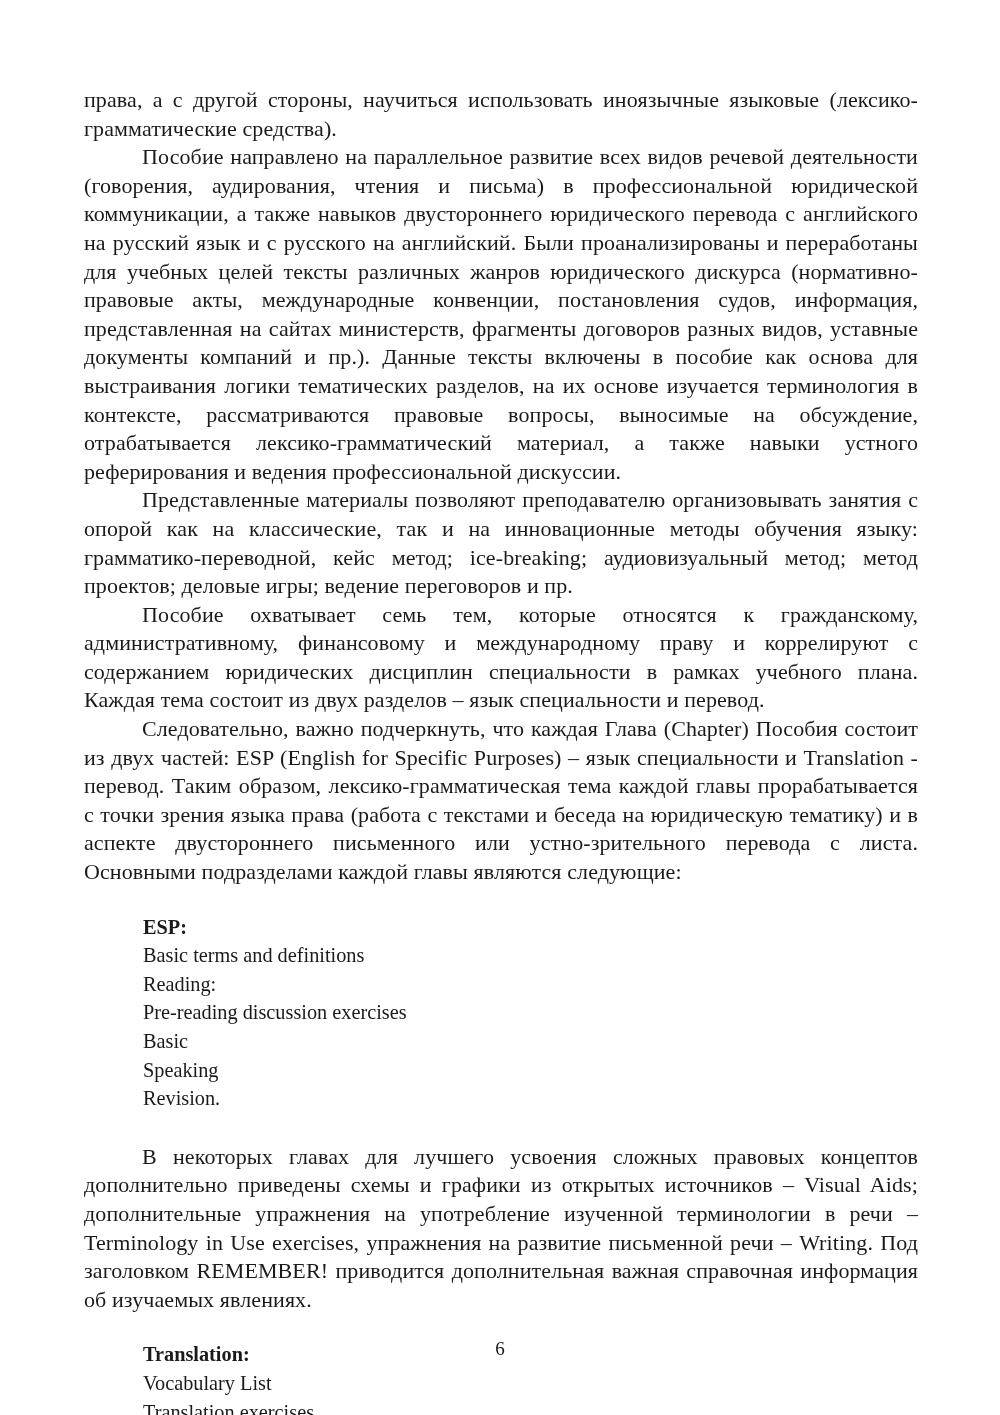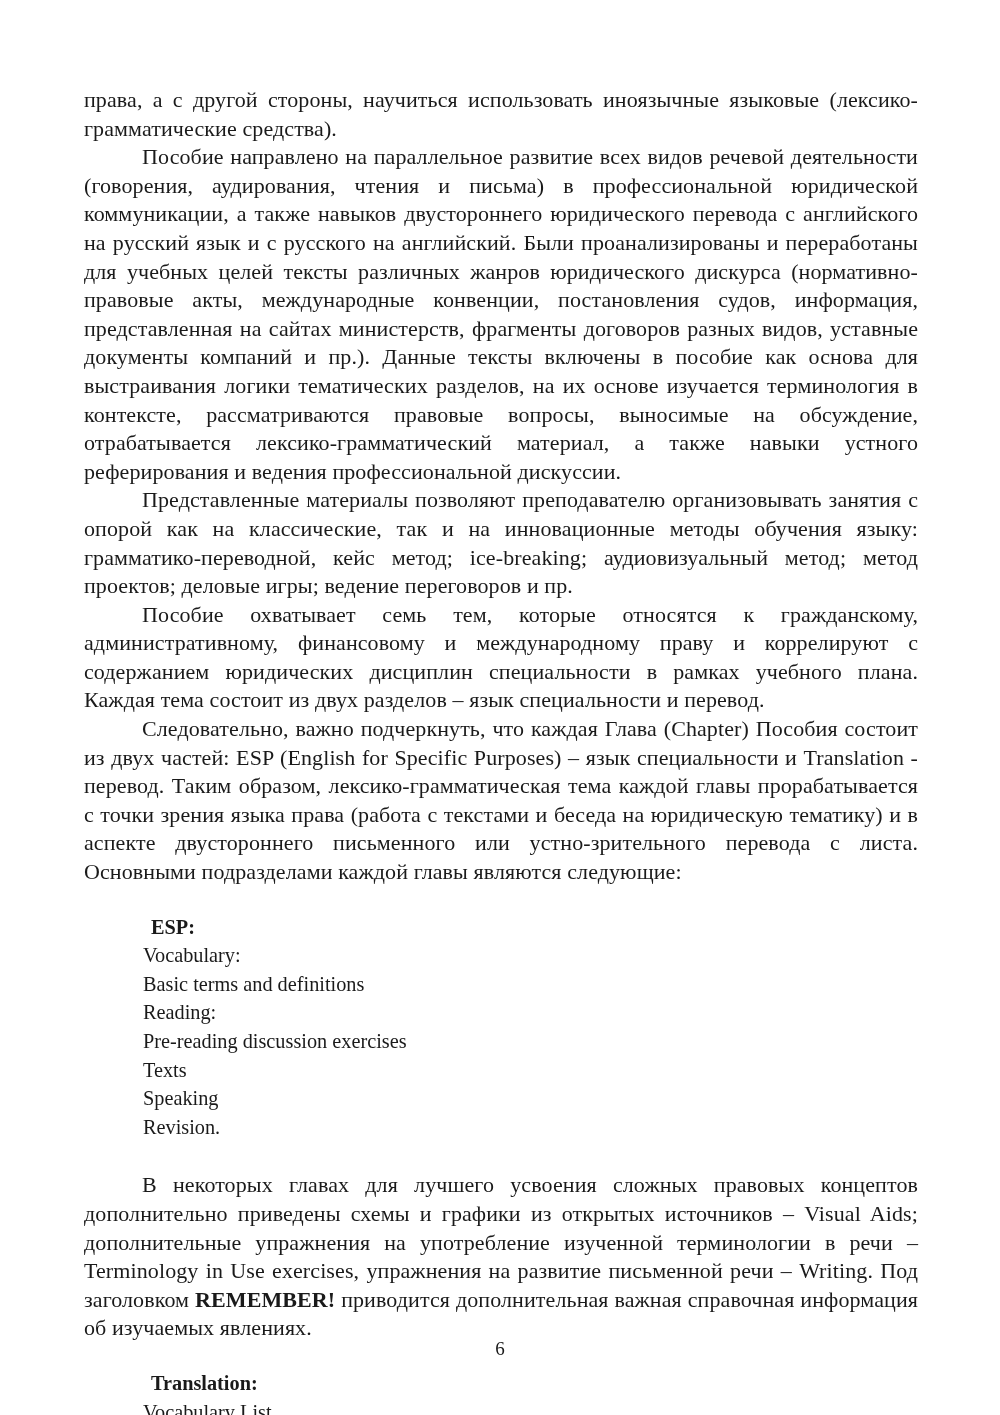--- a/index.html
+++ b/index.html
@@ -44,29 +44,28 @@
   .sub-block {
     margin: 0;
     padding-left: 59px;
   }
   .sub-block .sub-head {
     font-size: 20.3px;
     line-height: 28.6px;
     font-weight: bold;
     text-align: left;
     white-space: pre;
-    margin-left: 8px;
   }
   .sub-block .sub-item {
     font-size: 20.3px;
     line-height: 28.6px;
     text-align: left;
     white-space: pre;
   }
-  b.inline-bold { font-weight: bold; }
+  b.inline-bold { font-weight: normal; }
 
   .page-number {
     position: absolute;
     left: 0;
     top: 1338px;
     width: 1000px;
     text-align: center;
     font-size: 19px;
     line-height: 22px;
     font-family: "Liberation Serif", "DejaVu Serif", serif;
@@ -87,25 +86,24 @@
     <p class="body-par">Представленные материалы позволяют преподавателю организовывать занятия с опорой как на классические, так и на инновационные методы обучения языку: грамматико-переводной, кейс метод; ice-breaking; аудиовизуальный метод; метод проектов; деловые игры; ведение переговоров и пр.</p>
 
     <p class="body-par">Пособие охватывает семь тем, которые относятся к гражданскому, административному, финансовому и международному праву и коррелируют с содержанием юридических дисциплин специальности в рамках учебного плана. Каждая тема состоит из двух разделов – язык специальности и перевод.</p>
 
     <p class="body-par">Следовательно, важно подчеркнуть, что каждая Глава (Chapter) Пособия состоит из двух частей: ESP (English for Specific Purposes) – язык специальности и Translation - перевод. Таким образом, лексико-грамматическая тема каждой главы прорабатывается с точки зрения языка права (работа с текстами и беседа на юридическую тематику) и в аспекте двустороннего письменного или устно-зрительного перевода с листа. Основными подразделами каждой главы являются следующие:</p>
 
     <div class="spacer-md"></div>
 
     <div class="sub-block">
       <div class="sub-head">ESP:</div>
-      <div class="sub-item">Vocabulary:</div>
       <div class="sub-item">Basic terms and definitions</div>
       <div class="sub-item">Reading:</div>
       <div class="sub-item">Pre-reading discussion exercises</div>
-      <div class="sub-item">Texts</div>
+      <div class="sub-item">Basic</div>
       <div class="sub-item">Speaking</div>
       <div class="sub-item">Revision.</div>
     </div>
 
     <div class="spacer-lg"></div>
 
     <p class="body-par"><span>В некоторых главах для лучшего усвоения сложных правовых концептов дополнительно приведены схемы и графики из открытых источников – Visual Aids; дополнительные упражнения на употребление изученной терминологии в речи – Terminology in Use exercises, упражнения на развитие письменной речи – Writing. Под заголовком </span><b class="inline-bold">REMEMBER!</b><span> приводится дополнительная важная справочная информация об изучаемых явлениях.</span></p>
 
     <div class="spacer-md"></div>
 

